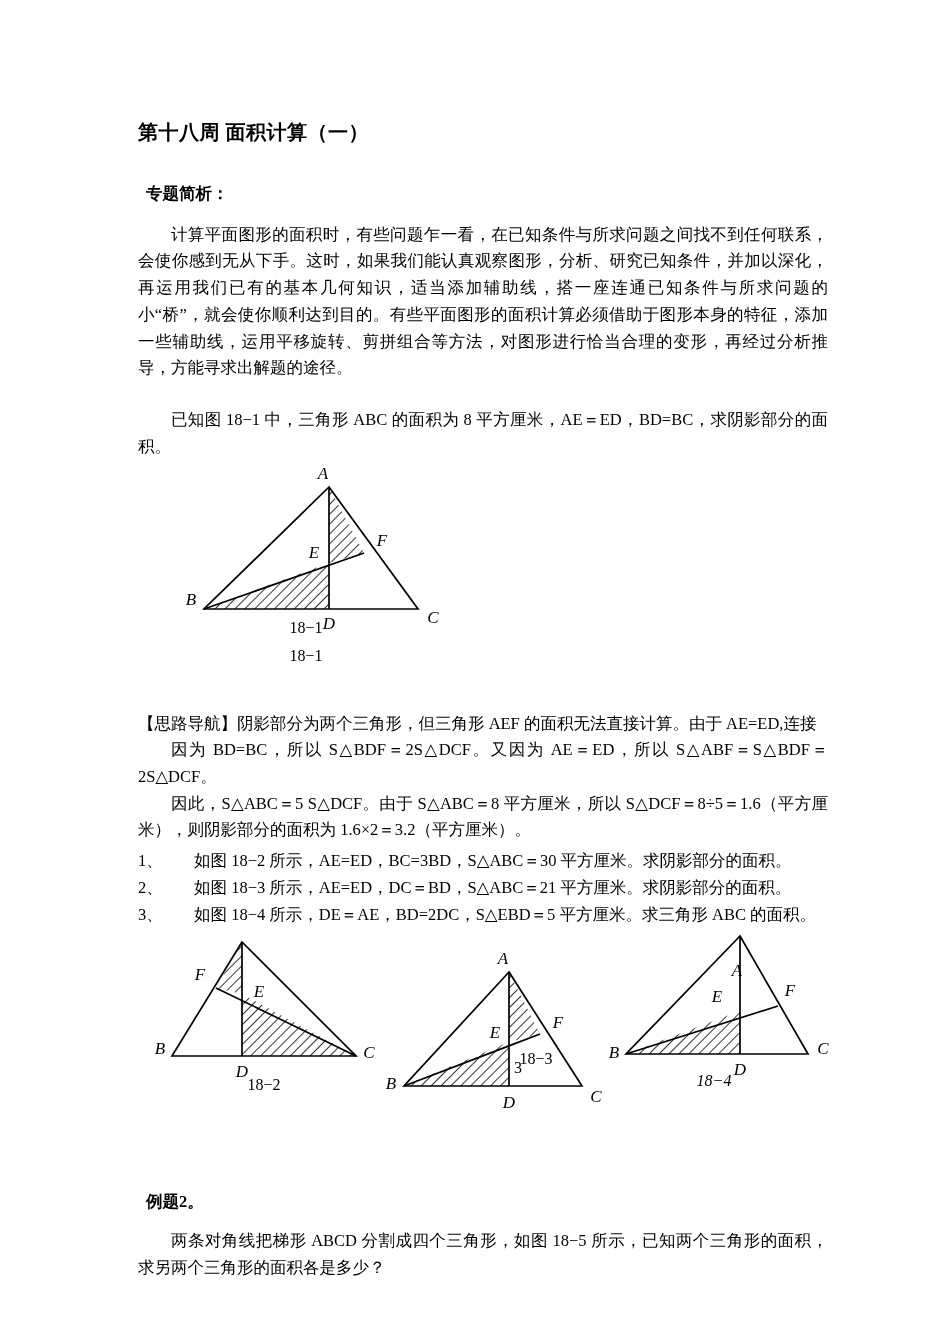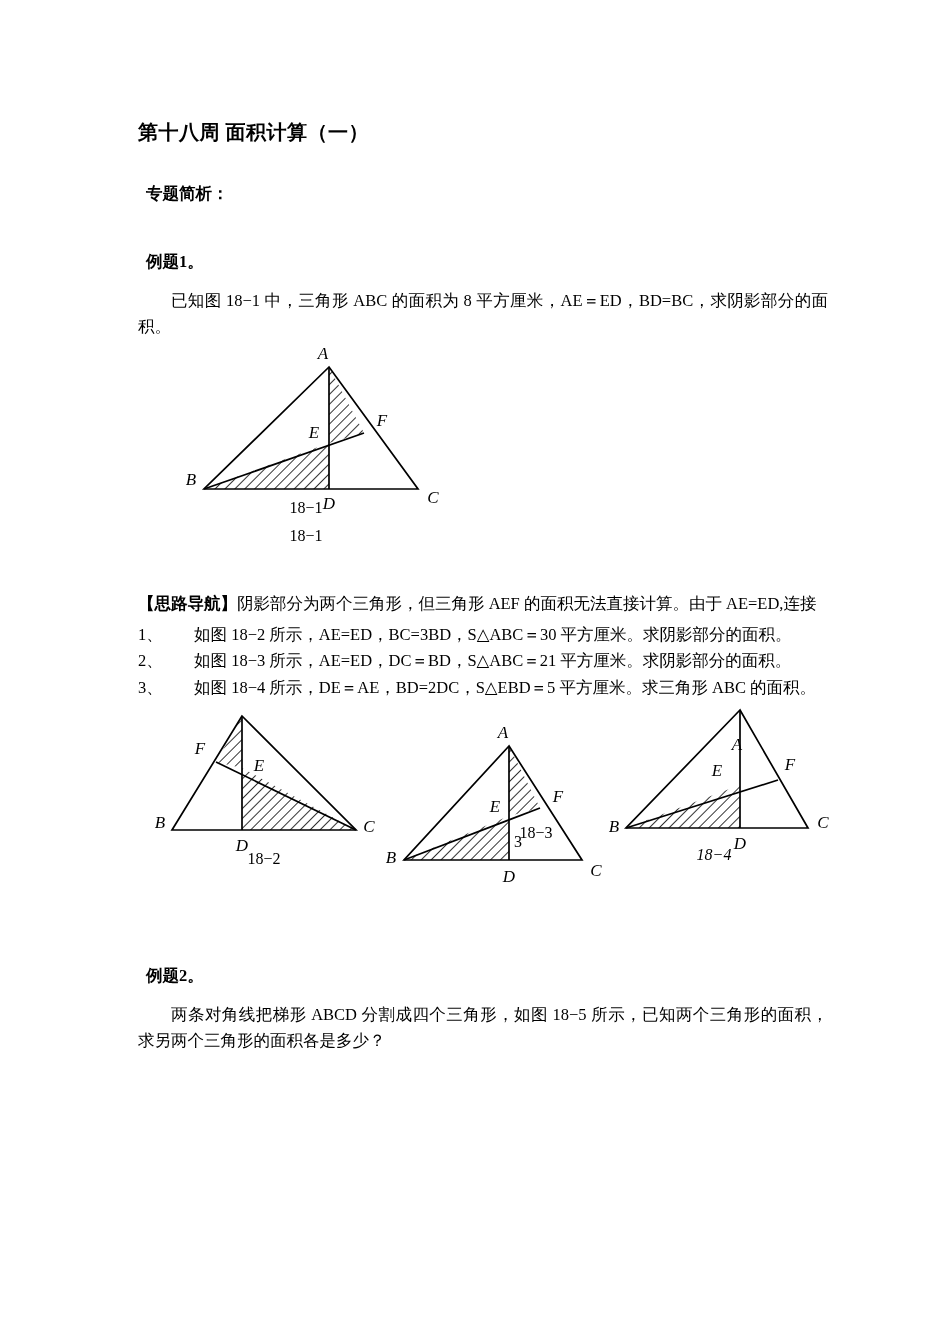--- a/index.html
+++ b/index.html
@@ -121,24 +121,24 @@
   <div class="content">
 
     <h1 class="title">第十八周  面积计算（一）</h1>
 
     <div class="spacer-lg"></div>
 
     <div class="section-label">专题简析：</div>
 
     <div style="height:7px"></div>
 
+    <p class="body indent">计算平面图形的面积时，有些问题乍一看，在已知条件与所求问题之间找不到任何联系，会使你感到无从下手。这时，如果我们能认真观察图形，分析、研究已知条件，并加以深化，再运用我们已有的基本几何知识，适当添加辅助线，搭一座连通已知条件与所求问题的小“桥”，就会使你顺利达到目的。有些平面图形的面积计算必须借助于图形本身的特征，添加一些辅助线，运用平移旋转、剪拼组合等方法，对图形进行恰当合理的变形，再经过分析推导，方能寻求出解题的途径。</p>
 
     <div class="spacer-md"></div>
 
-    <div class="section-label">例题1。</div>
 
     <div style="height:5px"></div>
 
     <p class="body indent">已知图 18−1 中，三角形 ABC 的面积为 8 平方厘米，AE＝ED，BD=BC，求阴影部分的面积。</p>
 
     <div class="fig-row" style="height:250px;">
       <div class="fig" style="left:48px; top:8px;">
         <svg width="270" height="170" viewBox="0 0 270 170">
           <defs>
             <pattern id="hatch1" width="7" height="7" patternTransform="rotate(45)" patternUnits="userSpaceOnUse">
@@ -161,23 +161,25 @@
           <text class="fig-label" x="143" y="160" text-anchor="middle">D</text>
           <text class="fig-label" x="128" y="89" text-anchor="middle">E</text>
           <text class="fig-label" x="196" y="77" text-anchor="middle">F</text>
         </svg>
       </div>
       <div class="figcap" style="left:108px; top:158px; width:120px;">18−1</div>
       <div class="figcap" style="left:108px; top:186px; width:120px;">18−1</div>
     </div>
 
     <div class="hangblock">
-      <span style="font-weight:bold">【思路导航】</span><span>阴影部分为两个三角形，但三角形 AEF 的面积无法直接计算。由于 AE=ED,连接</span>
+      <span style="font-weight:normal">【思路导航】</span><span>阴影部分为两个三角形，但三角形 AEF 的面积无法直接计算。由于 AE=ED,连接</span>
     </div>
 
+    <p class="body indent">因为 BD=BC，所以 S△BDF＝2S△DCF。又因为 AE＝ED，所以 S△ABF＝S△BDF＝2S△DCF。</p>
+    <p class="body indent">因此，S△ABC＝5 S△DCF。由于 S△ABC＝8 平方厘米，所以 S△DCF＝8÷5＝1.6（平方厘米），则阴影部分的面积为 1.6×2＝3.2（平方厘米）。</p>
 
     <div style="height:4px"></div>
 
 
     <ul class="ex-list">
       <li>
         <span class="num">1、</span>
         <span class="txt">如图 18−2 所示，AE=ED，BC=3BD，S△ABC＝30 平方厘米。求阴影部分的面积。</span>
       </li>
       <li>

